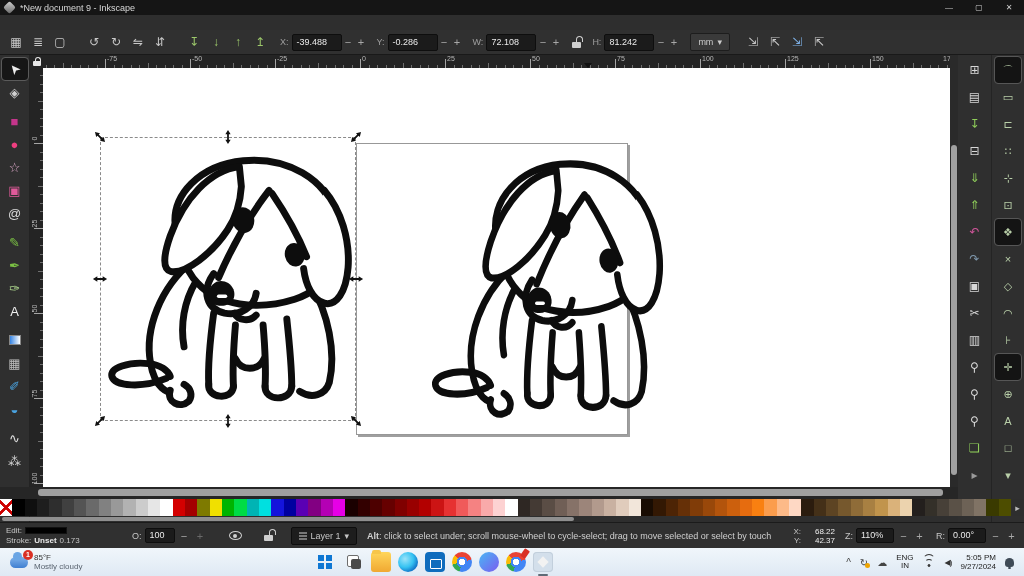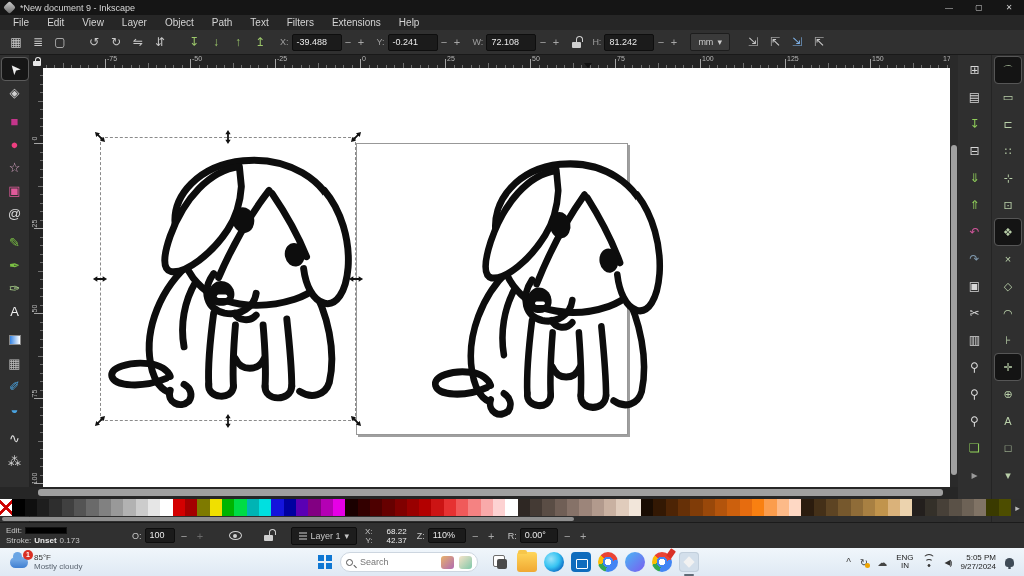--- a/index.html
+++ b/index.html
@@ -195,32 +195,20 @@
   <div id="titlebar">
     <div id="ink-logo"></div>
     <span>*New document 9 - Inkscape</span>
     <div id="win-controls">
       <span class="wc">—</span>
       <span class="wc">▢</span>
       <span class="wc">✕</span>
     </div>
   </div>
 
-  <div id="menubar">
-      <span class="menu-item">File</span>
-      <span class="menu-item">Edit</span>
-      <span class="menu-item">View</span>
-      <span class="menu-item">Layer</span>
-      <span class="menu-item">Object</span>
-      <span class="menu-item">Path</span>
-      <span class="menu-item">Text</span>
-      <span class="menu-item">Filters</span>
-      <span class="menu-item">Extensions</span>
-      <span class="menu-item">Help</span>
-    </div>
 
   <div id="toolbar">
     <div id="tb-left" style="display:flex;align-items:center;">
         <div class="tbtn">▦</div>
         <div class="tbtn">≣</div>
         <div class="tbtn">▢</div>
         <div class="tbtn gap">↺</div>
         <div class="tbtn">↻</div>
         <div class="tbtn">⇋</div>
         <div class="tbtn">⇵</div>
@@ -231,21 +219,21 @@
       </div>
     <div id="tb-fields" style="display:flex;align-items:center;">
         <div class="fgroup">
           <span class="flabel">X:</span>
           <div class="finput">-39.488</div>
           <span class="spin">−</span>
           <span class="spin">+</span>
         </div>
         <div class="fgroup">
           <span class="flabel">Y:</span>
-          <div class="finput">-0.241</div>
+          <div class="finput">-0.286</div>
           <span class="spin">−</span>
           <span class="spin">+</span>
         </div>
         <div class="fgroup">
           <span class="flabel">W:</span>
           <div class="finput">72.108</div>
           <span class="spin">−</span>
           <span class="spin">+</span>
         </div>
         <span class="lockbtn"></span>
@@ -710,20 +698,21 @@
       <span class="spin">−</span>
       <span class="spin" style="color:#6a6a6a">+</span>
     </div>
     <span class="eye"></span>
     <span class="openlock"></span>
     <div id="layer-pill">
       <span class="layer-ico"></span>
       <span>Layer 1</span>
       <span>▾</span>
     </div>
+    <div id="status-msg"><b>Alt</b><span>: click to select under; scroll mouse-wheel to cycle-select; drag to move selected or select by touch</span></div>
     <div id="coords">
       <div class="coord-row">
           <span>X:</span>
           <span class="coord-val">68.22</span>
         </div>
       <div class="coord-row">
           <span>Y:</span>
           <span class="coord-val">42.37</span>
         </div>
     </div>
@@ -751,26 +740,20 @@
         <span style="color:#5a6470">Mostly cloudy</span>
       </span>
     </div>
     <div id="tb-center">
       <span class="winlogo">
           <b></b>
           <b></b>
           <b></b>
           <b></b>
         </span>
-      <div id="search-pill">
-        <span class="mag"></span>
-        <input placeholder="Search" style="">
-        <span class="sr-img a"></span>
-        <span class="sr-img b"></span>
-      </div>
       <div id="apps">
           <div class="ap ap-taskview"></div>
           <div class="ap ap-explorer"></div>
           <div class="ap ap-edge"></div>
           <div class="ap ap-store"></div>
           <div class="ap ap-chrome"></div>
           <div class="ap ap-copilot"></div>
           <div class="ap ap-chrome2"></div>
           <div class="ap ap-inkscape active"></div>
         </div>

